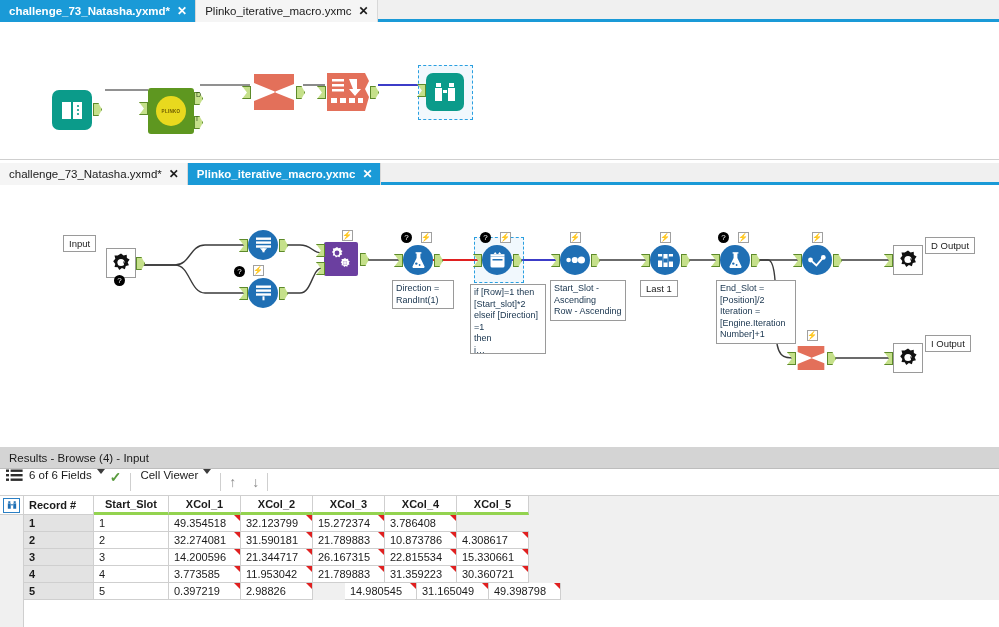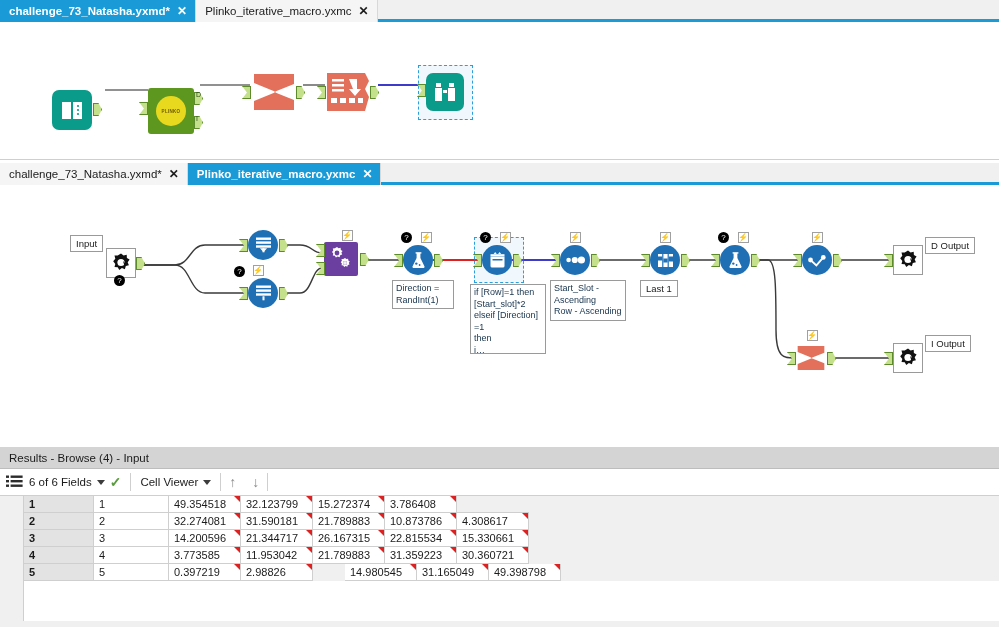--- a/index.html
+++ b/index.html
@@ -110,21 +110,21 @@
   #results { position: absolute; left: 0; top: 447px; width: 999px; height: 180px; background: #ffffff; }
   .results-title {
     height: 22px; background: #d4d4d4; color: #1b1b1b;
     font-size: 11.5px; display: flex; align-items: center; padding-left: 9px;
     border-bottom: 1px solid #bdbdbd;
   }
   .results-toolbar {
     height: 27px; background: #ffffff; border-bottom: 1px solid #cfcfcf;
     display: flex; align-items: center; font-size: 11.5px; color: #1b1b1b;
   }
-  .tb-item { display: flex; align-items: center; gap: 5px; padding: 0 9px; height: 27px; cursor: pointer; }
+  .tb-item { display: flex; gap: 5px; padding: 0 9px; height: 27px; cursor: pointer; }
   .tb-div { width: 1px; height: 18px; background: #cfcfcf; }
   .caret-dn { width: 0; height: 0; border-left: 4px solid transparent; border-right: 4px solid transparent; border-top: 5px solid #3c3c3c; }
   .check { color: #5a9b3e; font-size: 14px; font-weight: bold; }
   .arrow-btn { color: #8a8a8a; font-size: 14px; padding: 0 8px; cursor: pointer; }
   .tb-right { margin-left: auto; display: flex; height: 27px; align-items: stretch; }
   .dm-btn {
     width: 67px; display: flex; align-items: center; justify-content: center;
     font-size: 11.5px; border: 1px solid #c3c3c3; cursor: pointer; background: #ffffff; color: #1b1b1b;
     margin: 1px 0;
   }
@@ -289,21 +289,21 @@
 
       <line x1="752" y1="70" x2="800" y2="70" stroke="#3a3a3a" stroke-width="1.4"></line>
 
       <line x1="833" y1="70" x2="892" y2="70" stroke="#3a3a3a" stroke-width="1.4"></line>
 
       <path d="M752 70 L768 70 C776 70 776 100 776 140 C776 168 784 168 794 168" fill="none" stroke="#3a3a3a" stroke-width="1.4"></path>
 
       <line x1="828" y1="168" x2="892" y2="168" stroke="#3a3a3a" stroke-width="1.4"></line>
     </svg>
 
-    <div class="label-box" style="left:70px; top:45px;">Input</div>
+    <div class="label-box" style="left:63px; top:45px;">Input</div>
 
     <div class="node" style="left:106px; top:58px;">
       <div class="tool-box">
         <svg width="22" height="22" viewBox="0 0 22 22">
           <path d="M11 1.5 l2.6 2.1 l3.1 -.8 l.2 3.2 l2.7 1.6 l-1.9 2.6 l1.2 3 l-3.1 .9 l-.9 3.1 l-3-1.2 l-2.6 1.9 l-1.6-2.7 l-3.2-.2 l.8-3.1 l-2.1-2.6 l2.1-2.6 l-.8-3.1 l3.2-.2 z" fill="#111"></path>
           <circle cx="11" cy="10.5" r="3.6" fill="#fff"></circle>
           <path d="M13 9 l4 4 l-2.6 .3 l.6 2.5 z" fill="#111"></path>
         </svg>
       </div>
       <div class="anchor out" style="left:30px; top:9px;"></div>
@@ -436,20 +436,25 @@
           <path d="M7.6 2 h3.8 v5 l4 8.2 a1.3 1.3 0 0 1 -1.2 1.9 h-9.4 a1.3 1.3 0 0 1 -1.2 -1.9 l4 -8.2 z" fill="#fff"></path>
           <circle cx="7.3" cy="12.6" r="1.2" fill="#1f6fb4"></circle>
           <circle cx="10.6" cy="14" r="0.9" fill="#1f6fb4"></circle>
           <rect x="6.6" y="1.2" width="5.8" height="1.4" fill="#fff"></rect>
         </svg>
       </div>
       <div class="anchor out" style="left:31px; top:9px;"></div>
       <div class="badge-q" style="left:-2px; top:-13px;">?</div>
       <div class="badge-lightning" style="left:18px; top:-13px;">⚡</div>
     </div>
+    <div class="annot" style="left:716px; top:90px; width:80px;">End_Slot =
+[Position]/2
+Iteration =
+[Engine.Iteration
+Number]+1</div>
 
     <div class="node" style="left:802px; top:55px;">
       <div class="anchor in" style="left:-9px; top:9px;"></div>
       <div class="tool-circle">
         <svg width="20" height="14" viewBox="0 0 20 14">
           <circle cx="3.5" cy="7" r="2.4" fill="#fff"></circle>
           <circle cx="16.3" cy="4.4" r="2.4" fill="#fff"></circle>
           <path d="M3.5 7 L9.4 12.4 L16.3 4.4" stroke="#fff" stroke-width="1.8" fill="none"></path>
         </svg>
       </div>
@@ -518,20 +523,40 @@
         <span class="caret-dn"></span>
       </div>
       <div class="tb-div"></div>
       <span class="arrow-btn">↑</span>
       <span class="arrow-btn">↓</span>
       <div class="tb-div"></div>
     </div>
 
     <div class="grid grid-bg" style="height:131px;">
 
+      <div class="grid-row" style="height:19px;">
+        <div class="corner-cell">
+          <div style="width:17px;height:15px;border:1px solid #2a7fc4;display:flex;align-items:center;justify-content:center;">
+            <svg width="12" height="10" viewBox="0 0 26 24">
+              <path d="M3 8 h7 v13 h-7 z" fill="#1f6fb4"></path>
+              <path d="M16 8 h7 v13 h-7 z" fill="#1f6fb4"></path>
+              <rect x="4" y="3" width="5" height="4" fill="#1f6fb4"></rect>
+              <rect x="17" y="3" width="5" height="4" fill="#1f6fb4"></rect>
+              <rect x="11" y="10" width="4" height="3" fill="#1f6fb4"></rect>
+            </svg>
+          </div>
+        </div>
+        <div class="gcell ghead plain" style="width:70px; justify-content:flex-start;">Record #</div>
+        <div class="gcell ghead" style="width:75px;">Start_Slot</div>
+        <div class="gcell ghead" style="width:72px;">XCol_1</div>
+        <div class="gcell ghead" style="width:72px;">XCol_2</div>
+        <div class="gcell ghead" style="width:72px;">XCol_3</div>
+        <div class="gcell ghead" style="width:72px;">XCol_4</div>
+        <div class="gcell ghead" style="width:72px;">XCol_5</div>
+      </div>
 
       <div class="grid-row">
         <div class="gutter"></div>
         <div class="gcell grow-num" style="width:70px;">1</div>
         <div class="gcell" style="width:75px;">1</div>
         <div class="gcell" style="width:72px;">49.354518<span class="rflag"></span></div>
         <div class="gcell" style="width:72px;">32.123799<span class="rflag"></span></div>
         <div class="gcell" style="width:72px;">15.272374<span class="rflag"></span></div>
         <div class="gcell" style="width:72px;">3.786408<span class="rflag"></span></div>
         <div class="gcell" style="width:72px;margin-top:16px;">0.601202<span class="rflag"></span></div>

